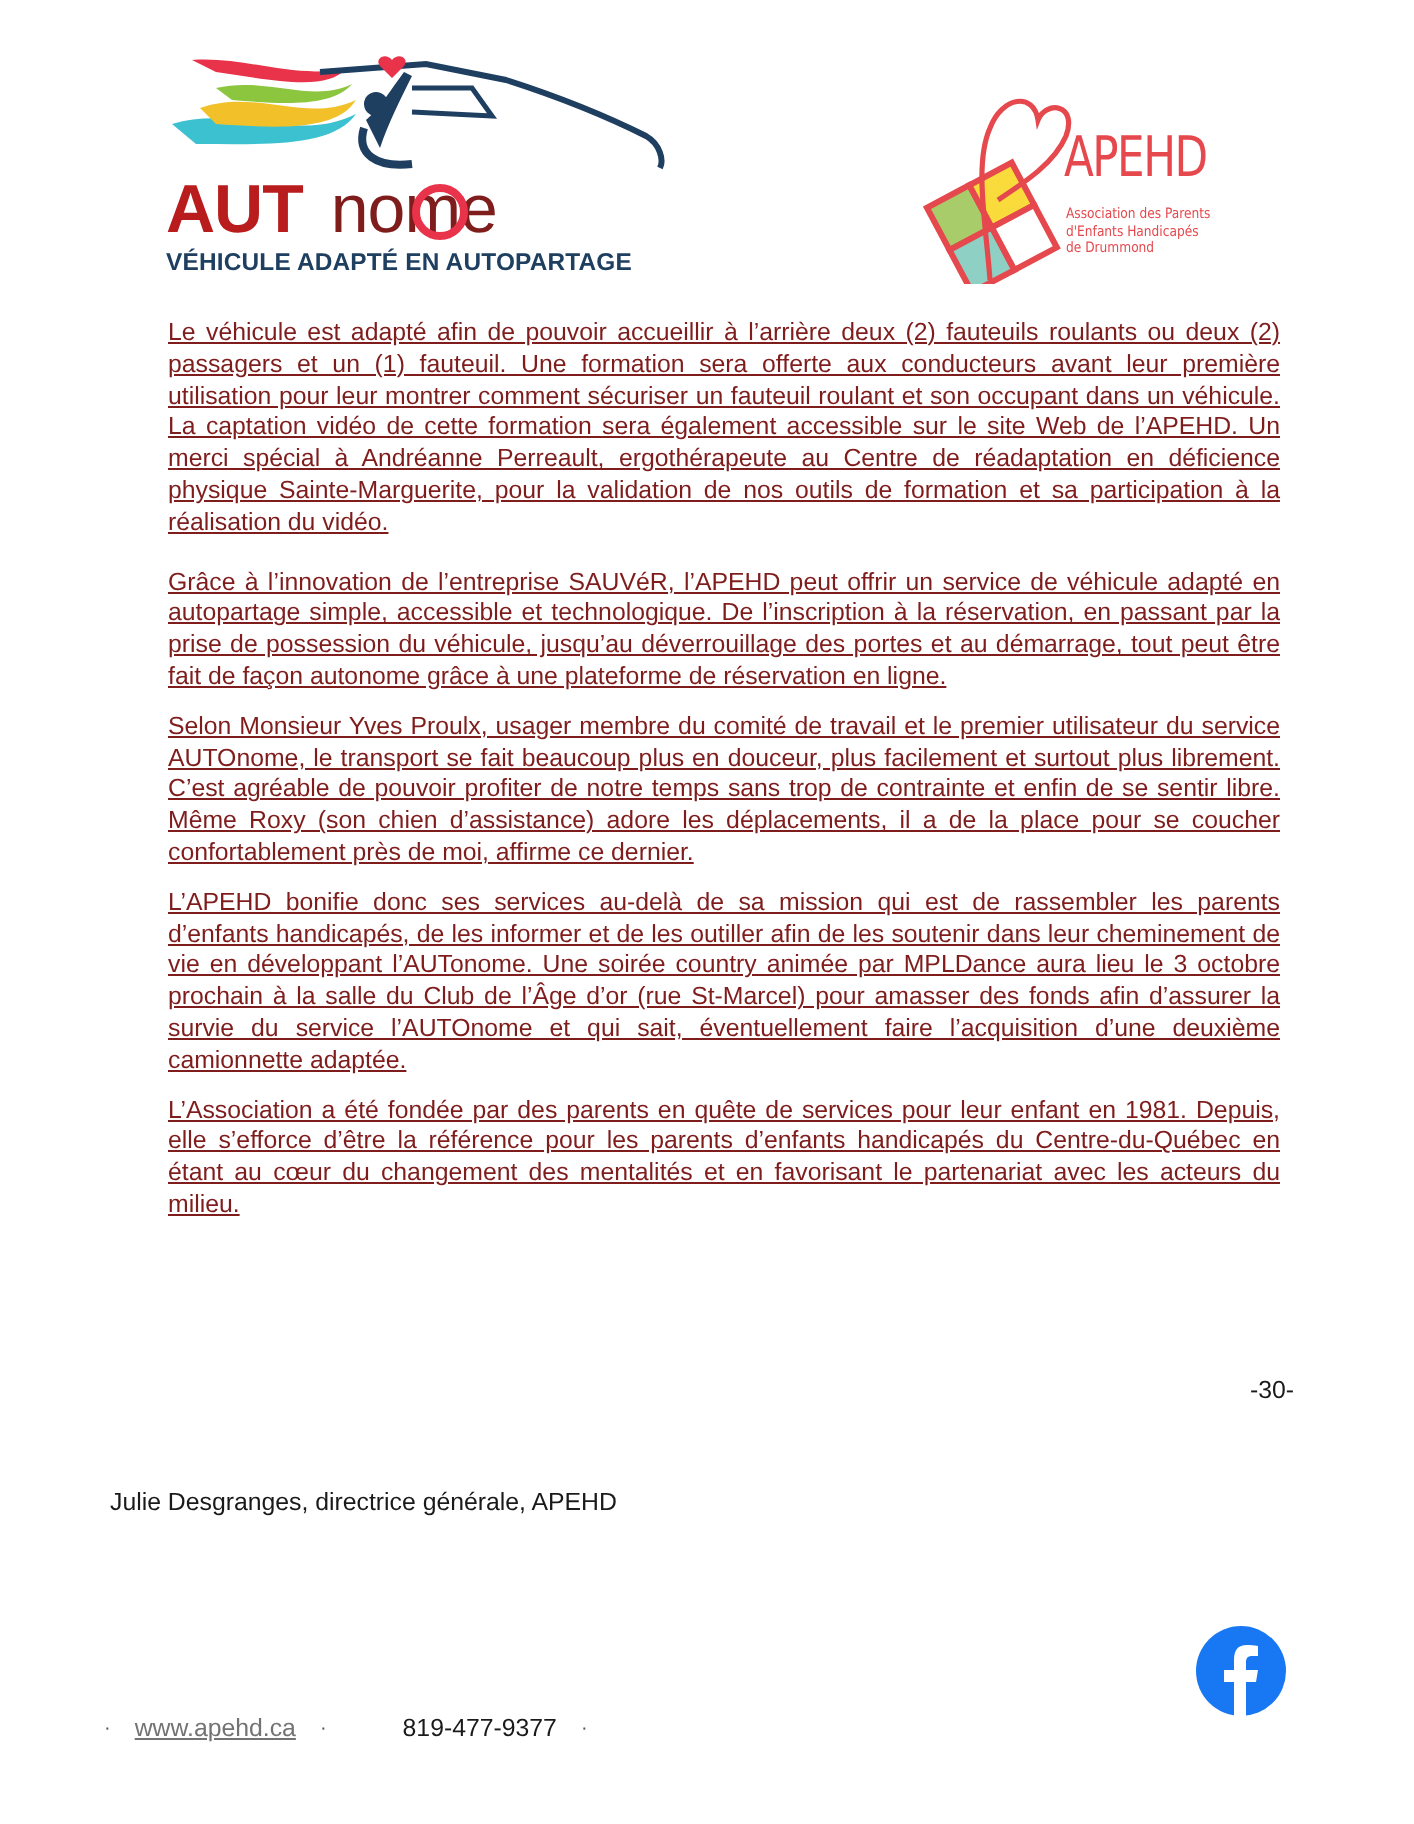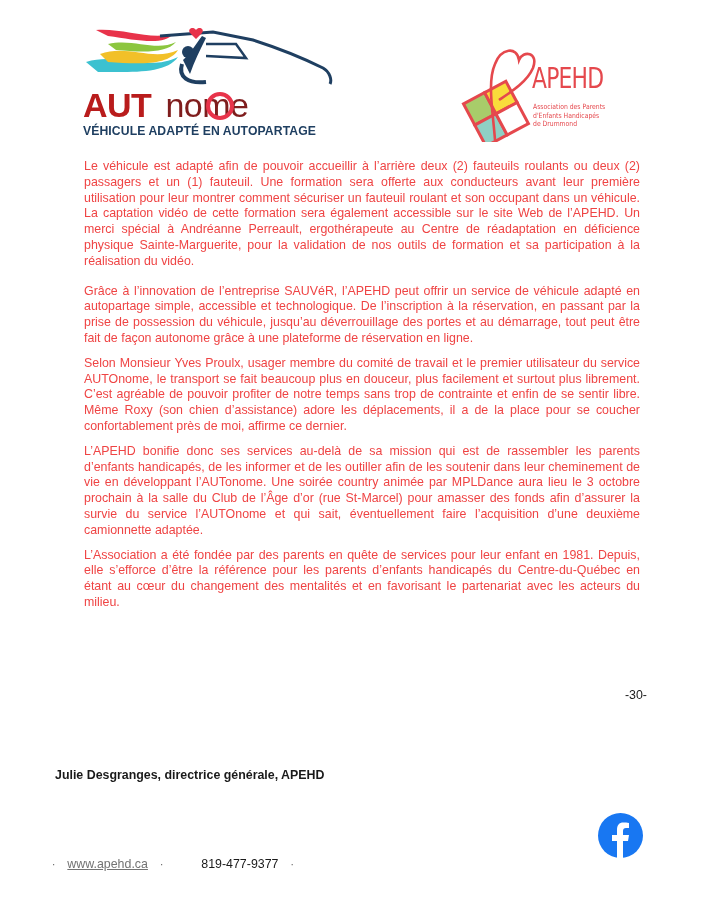--- a/index.html
+++ b/index.html
@@ -24,30 +24,30 @@
     letter-spacing: -0.5px;
   }
   .autonome-word .aut { color: #b91c1c; font-weight: bold; }
   .autonome-word .nome { color: #7f1d1d; font-weight: normal; margin-left: 14px; }
   .autonome-tag {
     position: absolute; left: 83px; top: 124px; font-size: 12.2px; font-weight: bold;
     color: #1f3f61; letter-spacing: 0.1px; white-space: nowrap;
   }
   .body-text {
     position: absolute; left: 84px; top: 159px; width: 556px;
-    font-size: 12.4px; line-height: 15.8px; text-align: justify; color: #ef4444;
+    font-size: 12.4px; line-height: 15.8px; text-align: justify; color: #7f1d1d; text-decoration: underline;
   }
   .body-text p { margin: 0 0 9px 0; }
   .body-text p.first { margin-bottom: 14px; }
   .end-mark {
     position: absolute; left: 0; width: 647px; top: 688px; text-align: right;
     font-size: 12.4px;
   }
   .signature {
-    position: absolute; left: 55px; top: 768px; font-size: 12.4px; line-height: 15.5px; font-weight: bold;
+    position: absolute; left: 55px; top: 744px; font-size: 12.4px; line-height: 15.5px;
   }
   .fb-icon { position: absolute; left: 598px; top: 813px; width: 45px; height: 45px; }
   .footer {
     position: absolute; left: 40px; top: 857px; font-size: 12.4px; white-space: nowrap;
     display: flex; align-items: center;
   }
   .footer .sep { color: #555; margin: 0 12px; font-size: 10px; }
   .footer .link { color: #737373; text-decoration: underline; }
   .footer .addr { margin-right: 18px; }
   .footer .phone { margin-left: 26px; }

